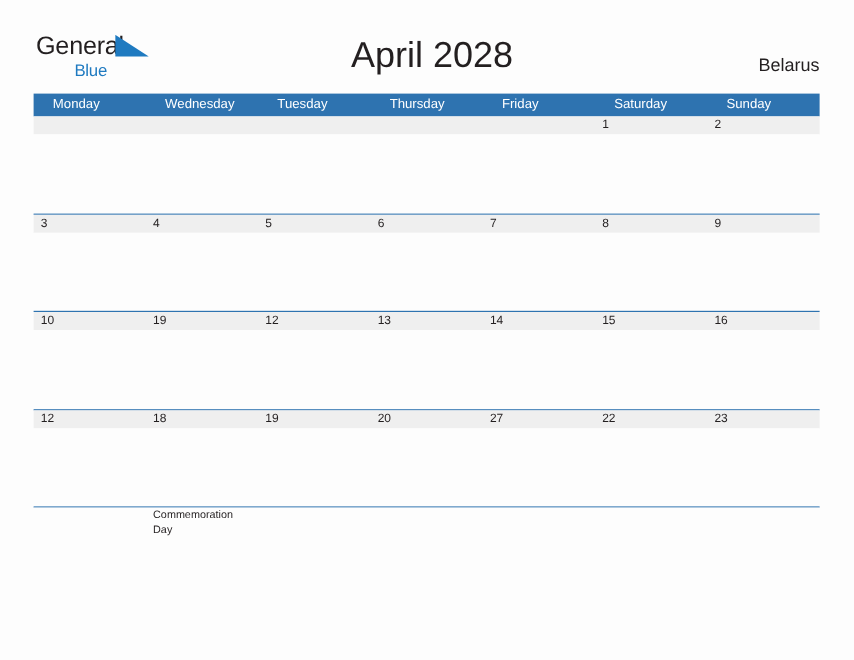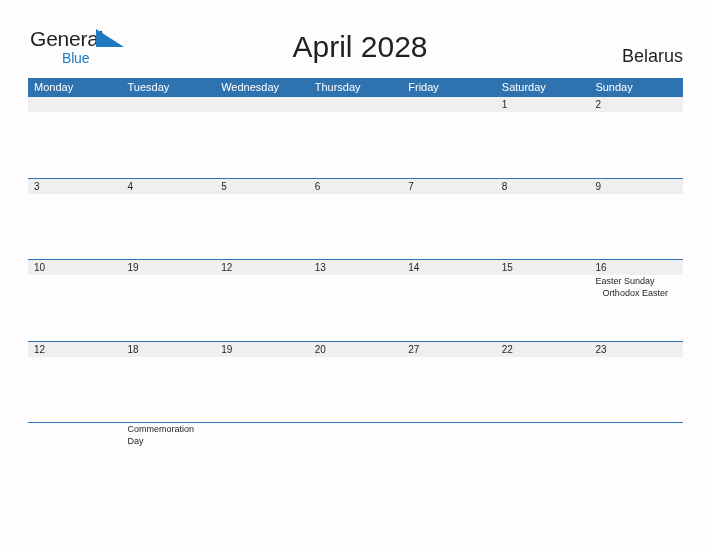--- a/index.html
+++ b/index.html
@@ -67,41 +67,41 @@
     font-size: 30px;
     font-weight: normal;
     color: #231f20;
     letter-spacing: 0px;
   }
 
   .country-label {
     position: absolute;
     right: 29px;
     top: 46px;
-    font-size: 18px;
+    font-size: 15px;
     color: #231f20;
   }
 
   
   .calendar {
     position: absolute;
     left: 28px;
     top: 78px;
     width: 655px;
   }
 
   .weekday-row {
     display: flex;
     background: #2e73b0;
     height: 19px;
   }
   .weekday-cell {
     width: 93.571px;
     box-sizing: border-box;
-    padding-left: 6px;
+    padding-left: 16px;
     color: #ffffff;
     font-size: 11px;
     line-height: 19px;
     white-space: nowrap;
   }
 
   .week-row {
     position: relative;
     height: 80.5px;
     border-top: 1.5px solid #2e73b0;
@@ -162,22 +162,22 @@
   <div class="calendar-title">April 2028</div>
 
   <div class="country-label">Belarus</div>
 
 </div>
 
 <div class="calendar">
 
   <div class="weekday-row">
     <div class="weekday-cell">Monday</div>
+    <div class="weekday-cell">Wednesday</div>
     <div class="weekday-cell">Tuesday</div>
-    <div class="weekday-cell">Wednesday</div>
     <div class="weekday-cell">Thursday</div>
     <div class="weekday-cell">Friday</div>
     <div class="weekday-cell">Saturday</div>
     <div class="weekday-cell">Sunday</div>
   </div>
 
   <div id="weeks-container">
       <div class="week-row">
         <div class="day-band">
           <div class="day-number"></div>
@@ -228,24 +228,20 @@
           <div class="day-number">15</div>
           <div class="day-number">16</div>
         </div>
         <div class="events-row">
           <div class="events-cell"></div>
           <div class="events-cell"></div>
           <div class="events-cell"></div>
           <div class="events-cell"></div>
           <div class="events-cell"></div>
           <div class="events-cell"></div>
-          <div class="events-cell">
-            <span class="event-item">Easter Sunday</span>
-            <span class="event-item indented">Orthodox Easter</span>
-          </div>
         </div>
       </div>
       <div class="week-row">
         <div class="day-band">
           <div class="day-number">12</div>
           <div class="day-number">18</div>
           <div class="day-number">19</div>
           <div class="day-number">20</div>
           <div class="day-number">27</div>
           <div class="day-number">22</div>

